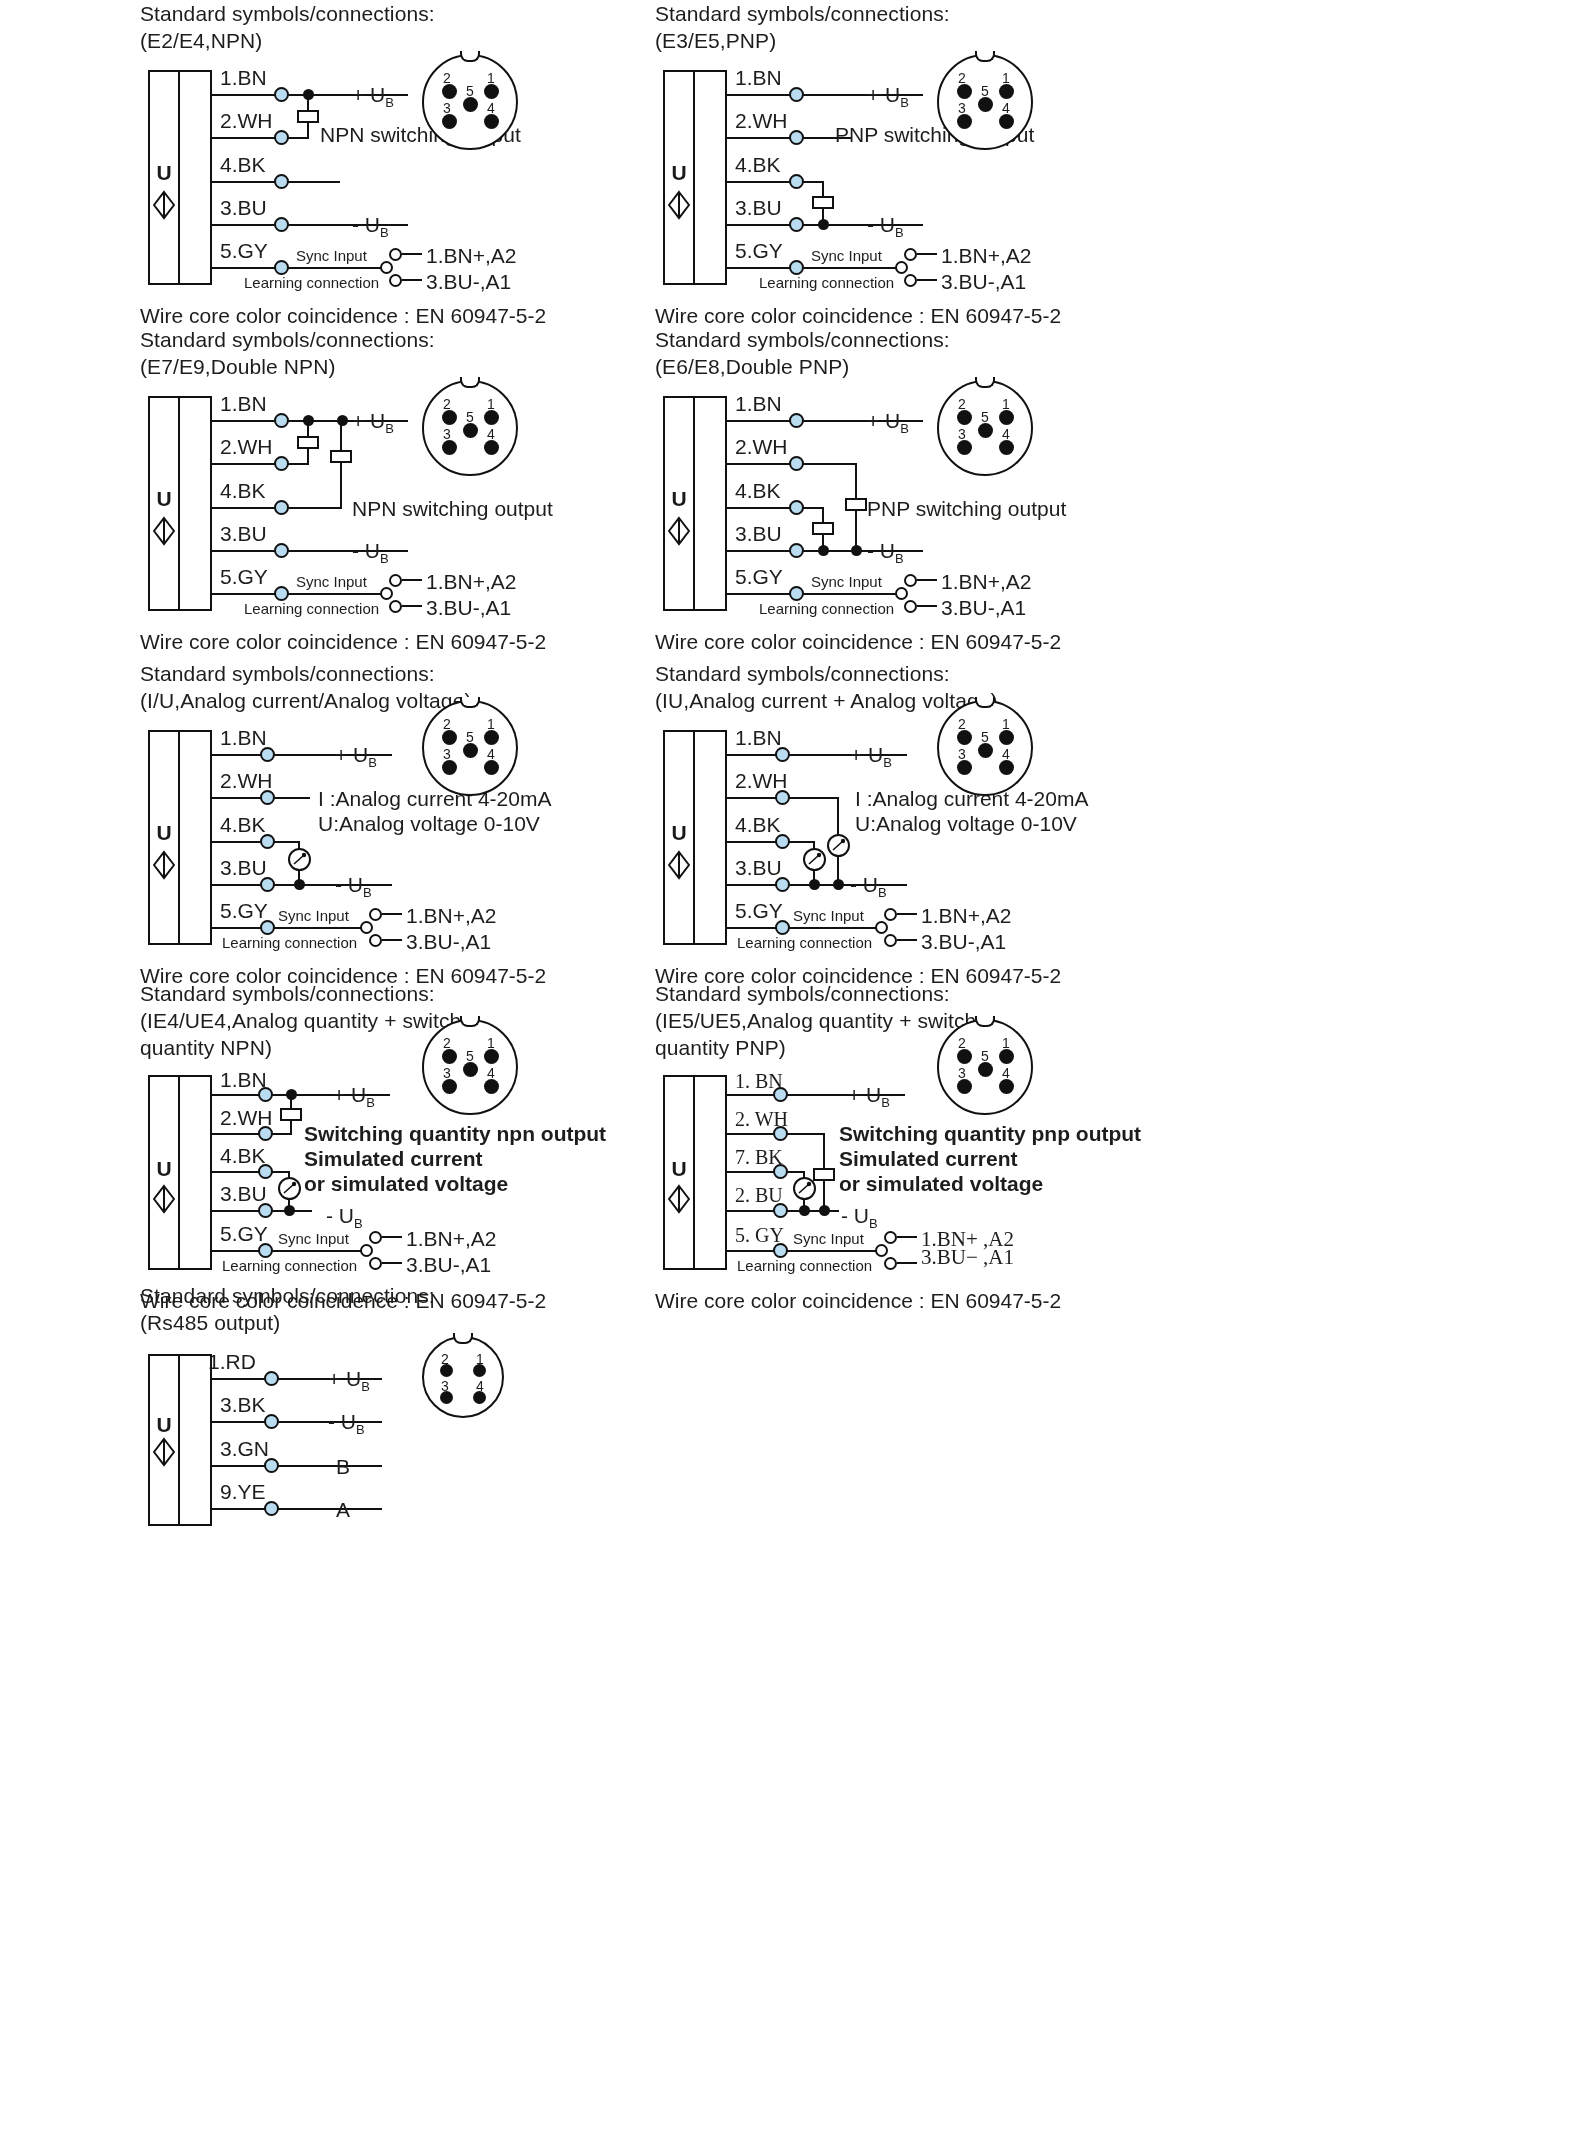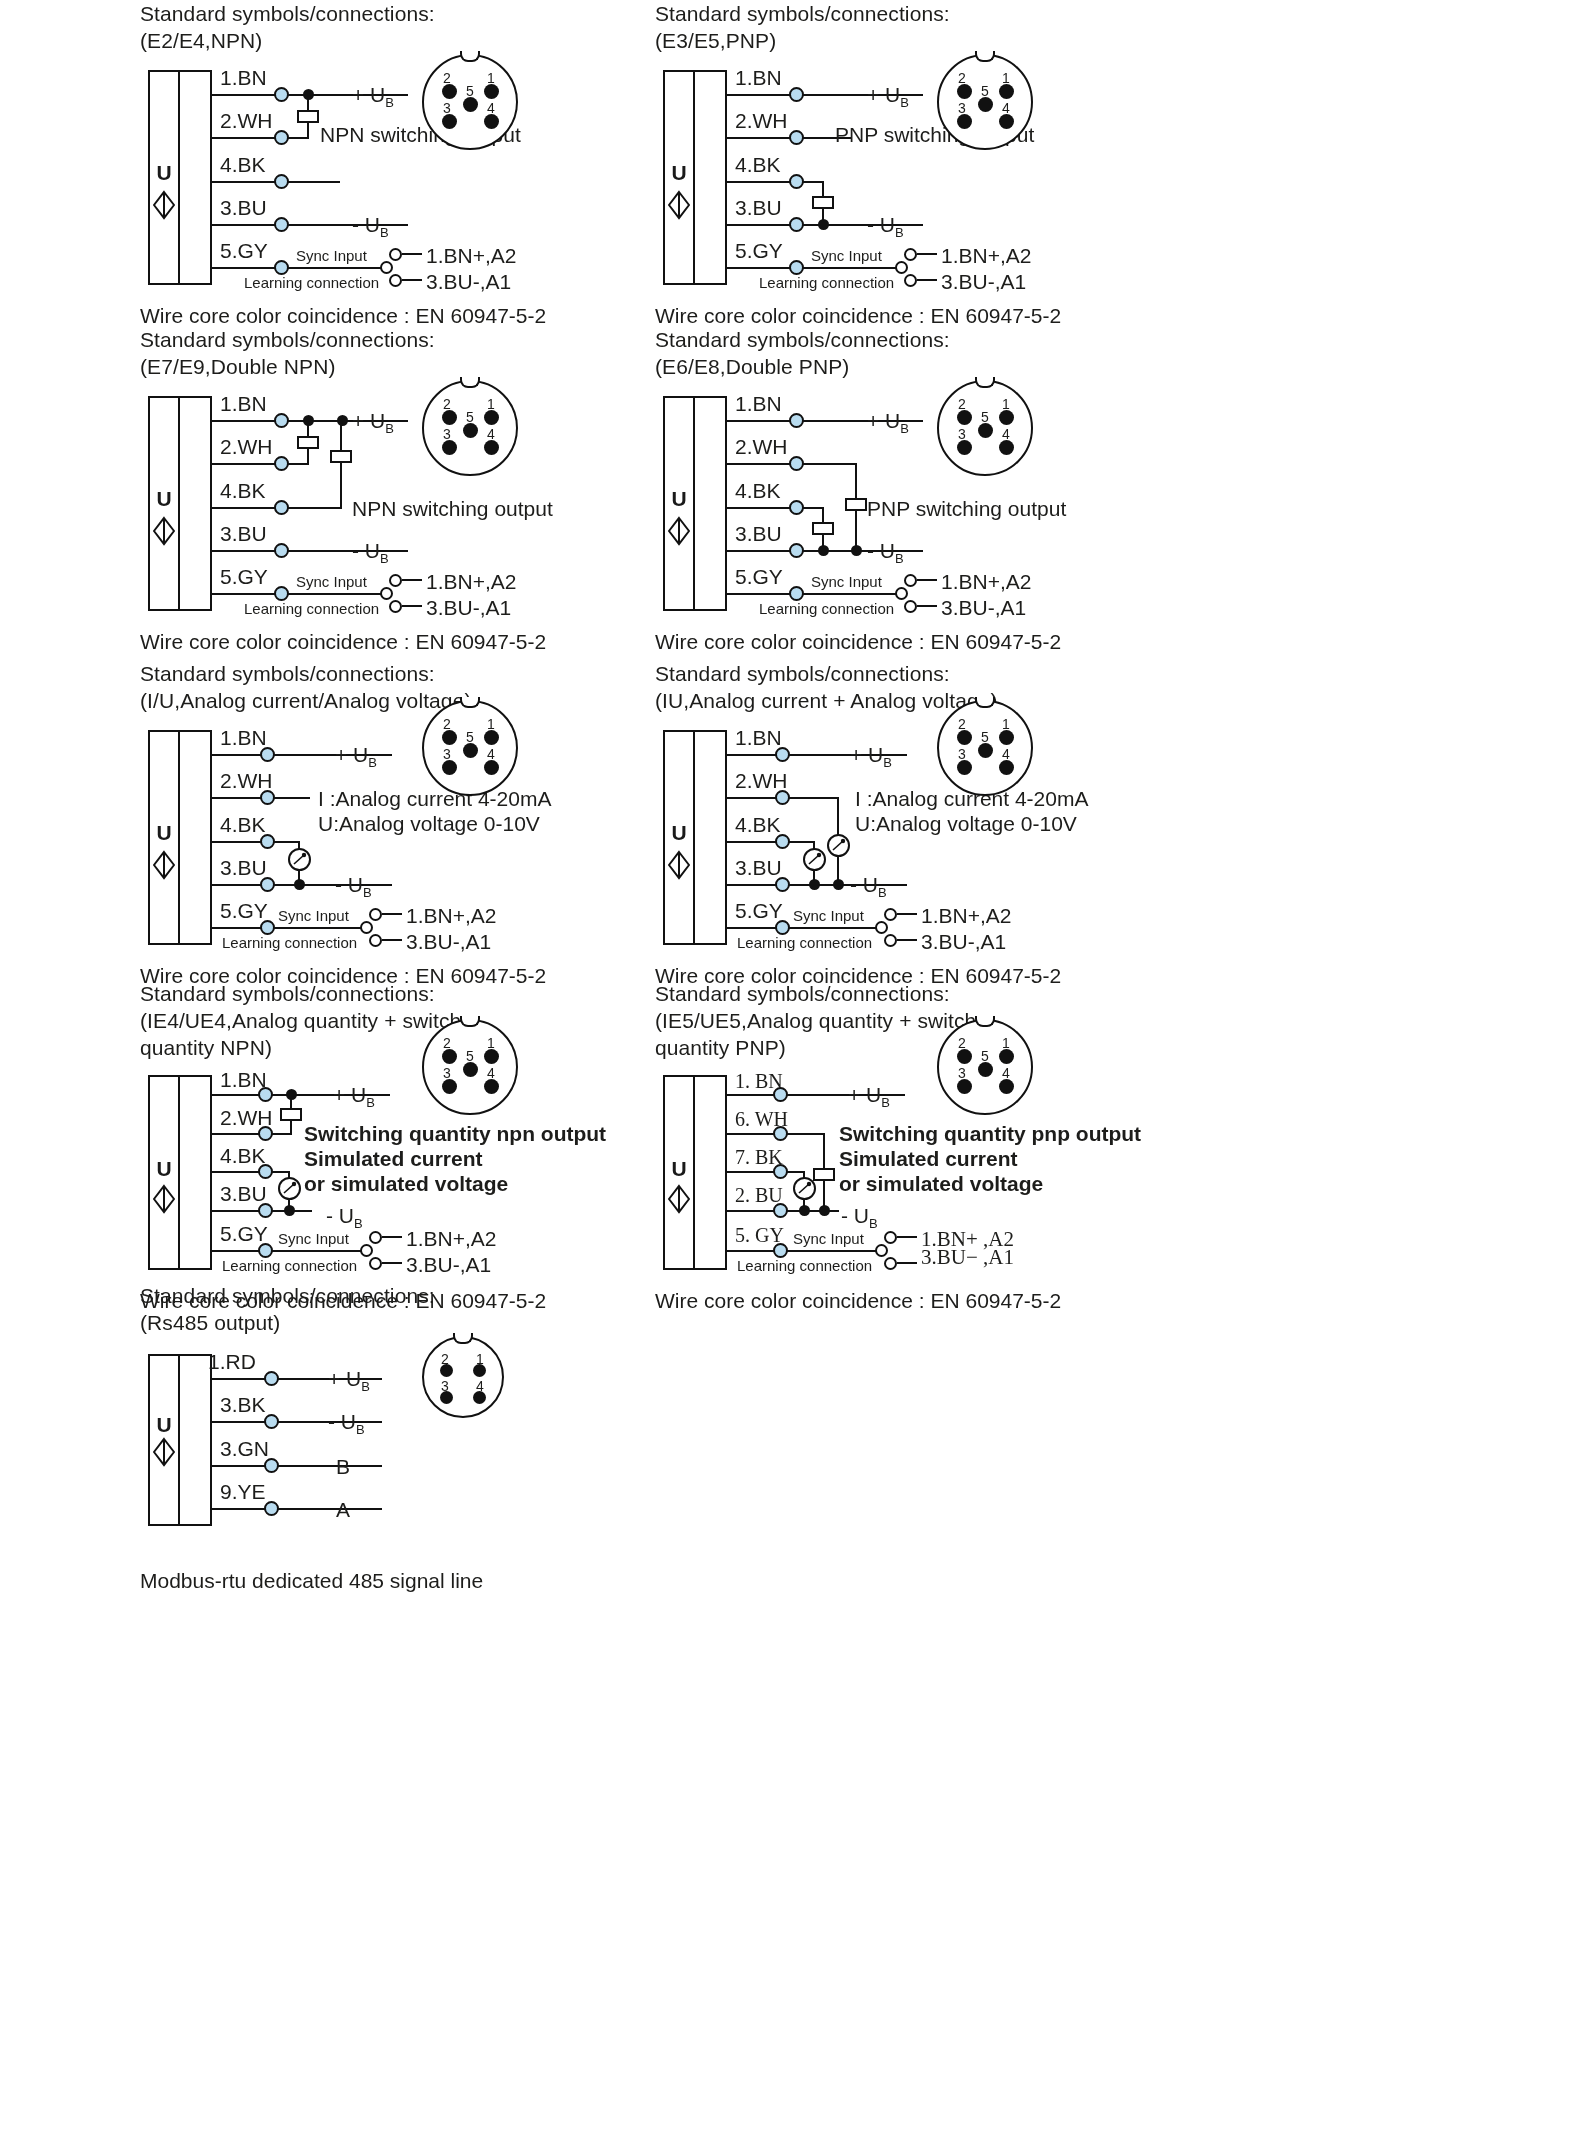--- a/index.html
+++ b/index.html
@@ -625,21 +625,21 @@
           <polygon points="11,2 21,15 11,28 1,15" fill="#fff" stroke="#111" stroke-width="2"></polygon>
           <line x1="11" y1="2" x2="11" y2="28" stroke="#111" stroke-width="2"></line>
         </svg>
       </div>
 
       <div class="wlabel serif" style="left:80px;top:4px;">1. BN</div>
       <div class="hline" style="left:72px;top:27px;width:178px;"></div>
       <div class="tdot" style="left:118px;top:20px;"></div>
       <div class="rlabel" style="left:193px;top:17px;"><span>+ U</span><sub>B</sub></div>
 
-      <div class="wlabel serif" style="left:80px;top:42px;">6. WH</div>
+      <div class="wlabel serif" style="left:80px;top:42px;">2. WH</div>
       <div class="hline" style="left:72px;top:66px;width:98px;"></div>
       <div class="tdot" style="left:118px;top:59px;"></div>
       <div class="vline" style="left:168px;top:66px;height:79px;"></div>
       <div class="resv" style="left:158px;top:101px;"></div>
       <div class="note bold" style="left:184px;top:54px;">Switching quantity pnp output
 Simulated current
 or simulated voltage</div>
 
       <div class="wlabel serif" style="left:80px;top:80px;">7. BK</div>
       <div class="hline" style="left:72px;top:104px;width:78px;"></div>
@@ -729,16 +729,15 @@
         <div class="pnum" style="left:19px;top:16px;">2</div>
         <div class="pin small" style="left:18px;top:28px;"></div>
         <div class="pnum" style="left:54px;top:16px;">1</div>
         <div class="pin small" style="left:51px;top:28px;"></div>
         <div class="pnum" style="left:19px;top:43px;">3</div>
         <div class="pin small" style="left:18px;top:55px;"></div>
         <div class="pnum" style="left:54px;top:43px;">4</div>
         <div class="pin small" style="left:51px;top:55px;"></div>
       </div>
     </div>
-    <div class="footnote" style="margin-top:22px;">Modbus-rtu dedicated 485 signal line</div>
   </div>
 
 </div>
 
 </body></html>

